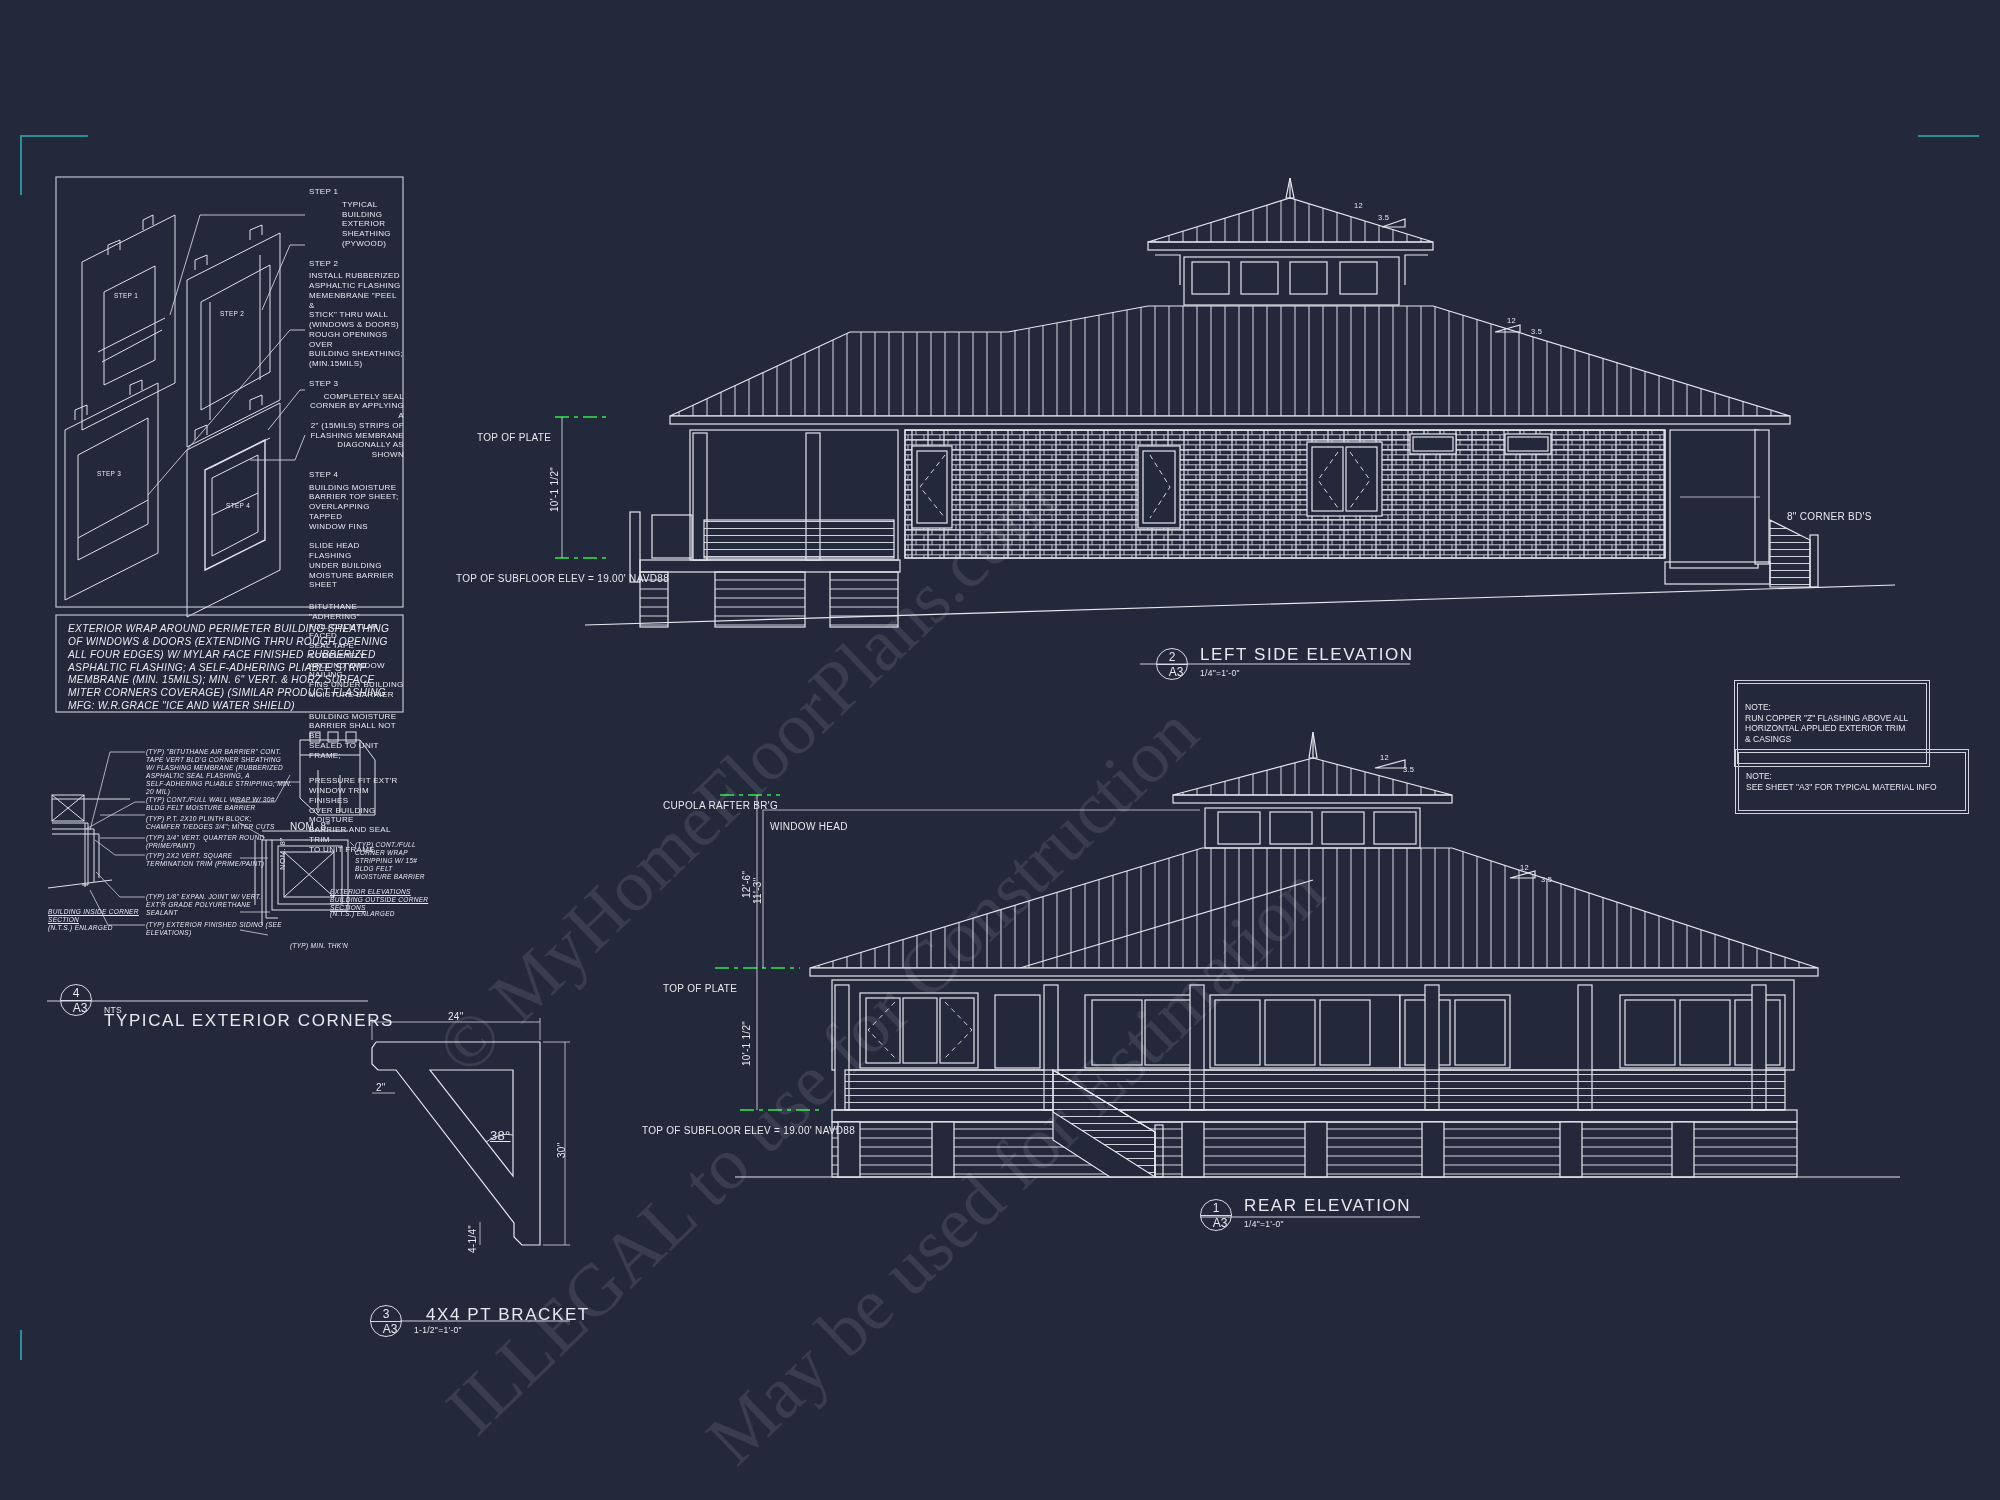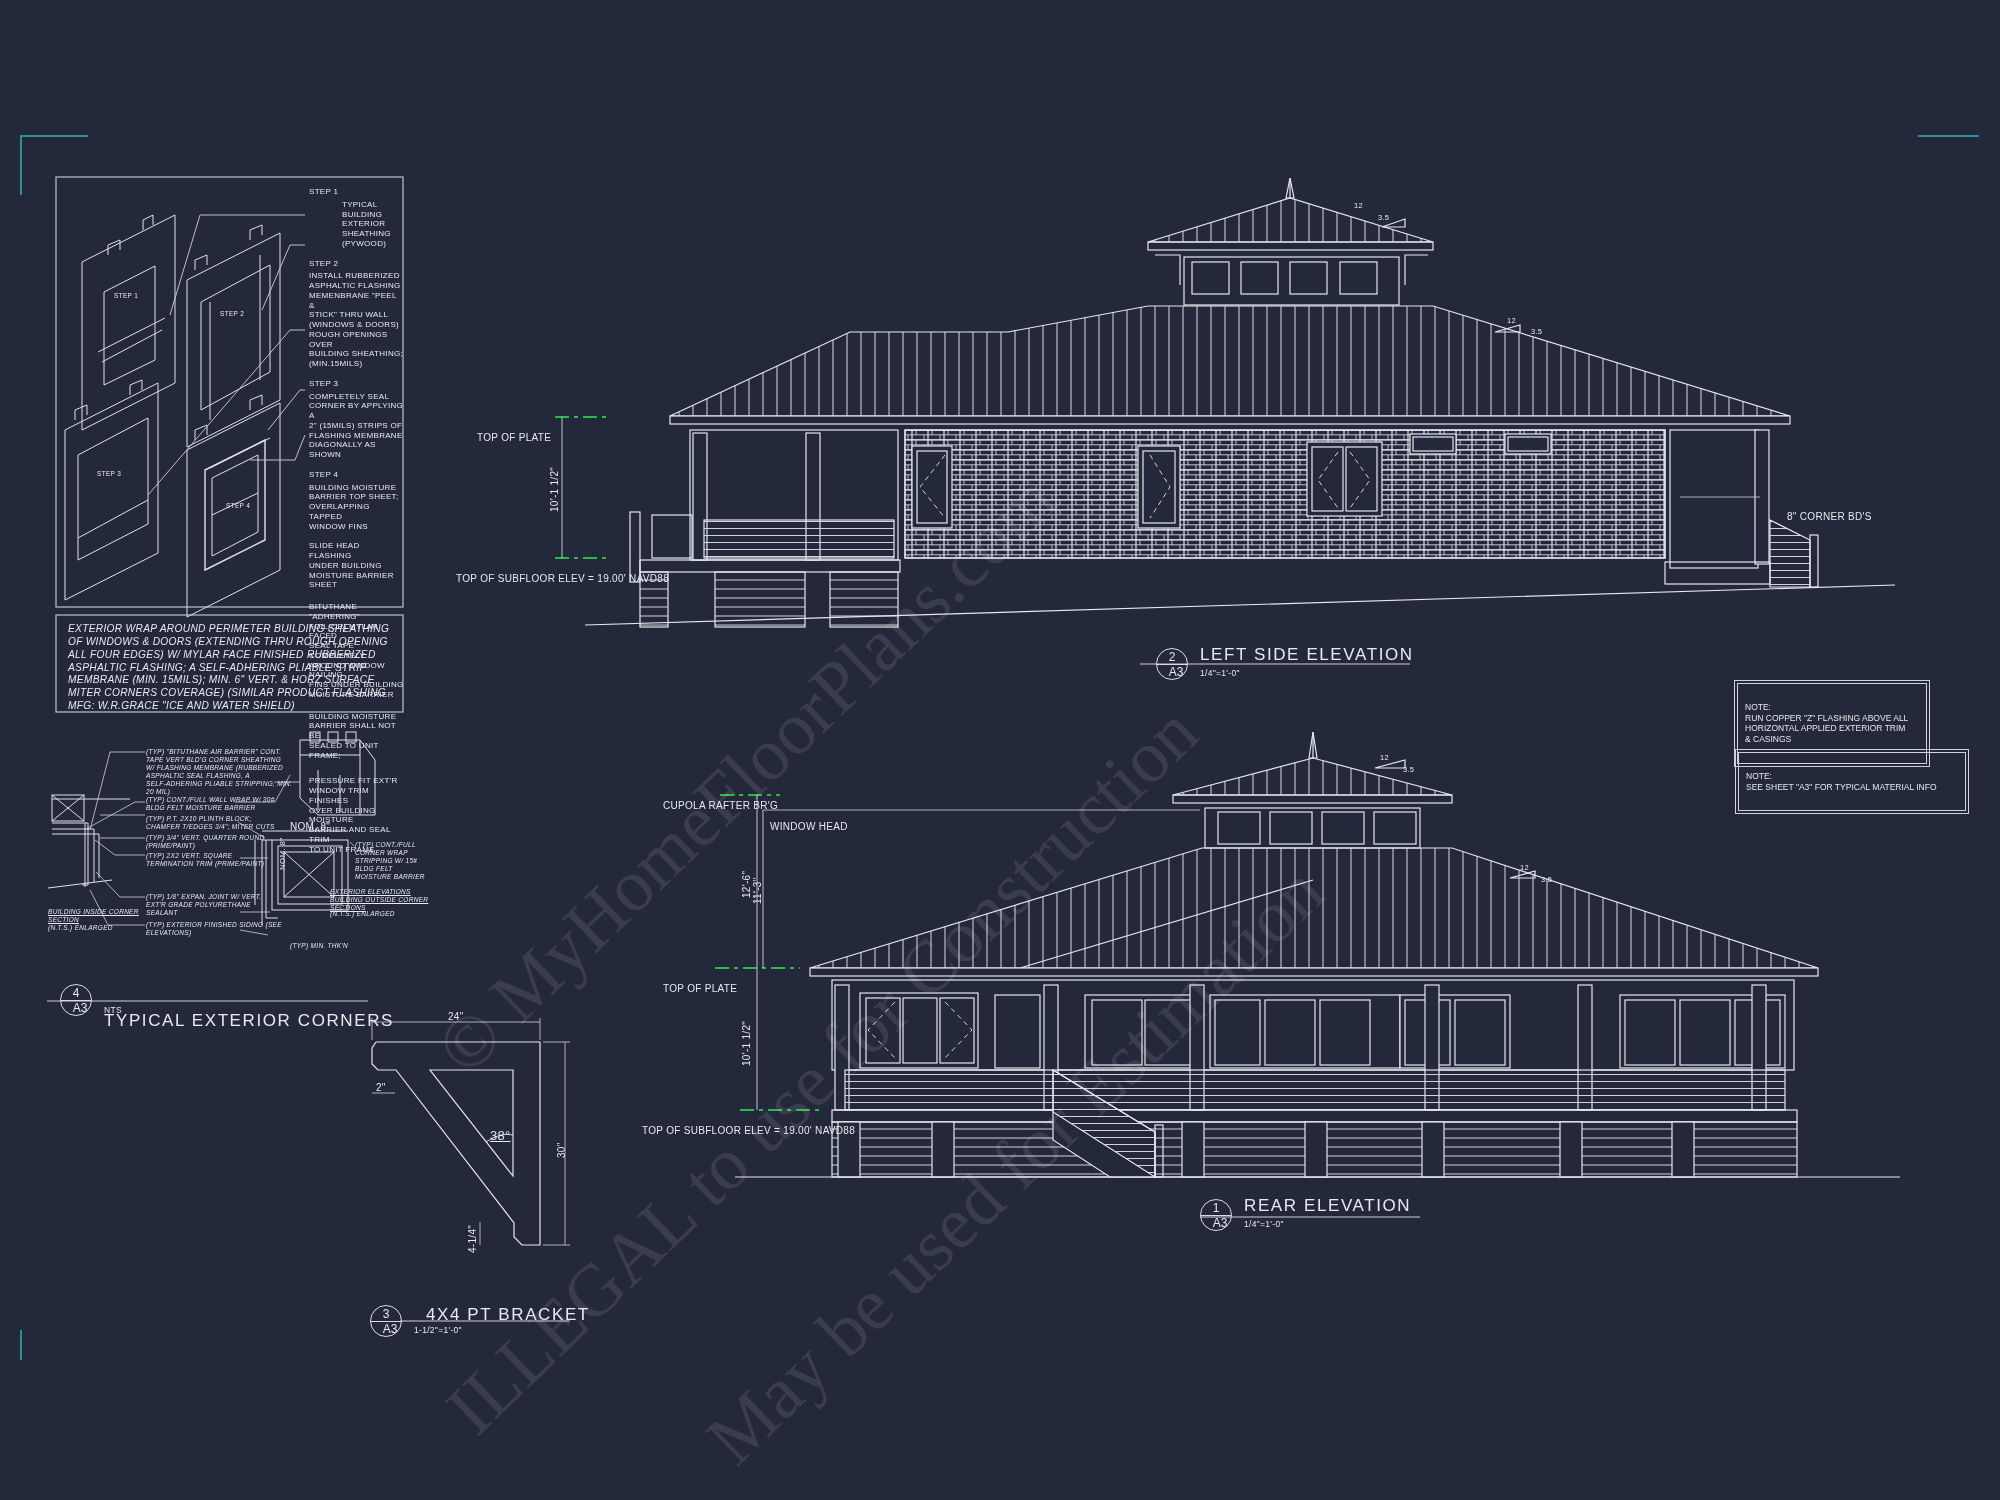--- a/index.html
+++ b/index.html
@@ -327,21 +327,21 @@
   <div class="t small" style="position:relative;margin-top:10px;">STEP 2</div>
   <div class="t small" style="position:relative;margin-top:3px;">INSTALL RUBBERIZED
 ASPHALTIC FLASHING
 MEMENBRANE "PEEL &amp;
 STICK" THRU WALL
 (WINDOWS &amp; DOORS)
 ROUGH OPENINGS  OVER
 BUILDING SHEATHING;
 (MIN.15mils)</div>
   <div class="t small" style="position:relative;margin-top:10px;">STEP 3</div>
-  <div class="t small" style="position:relative;margin-top:3px;">COMPLETELY SEAL
+  <div class="t small" style="position:relative;margin-top:3px;text-align:right;">COMPLETELY SEAL
 CORNER BY APPLYING A
 2" (15mils) STRIPS OF
 FLASHING MEMBRANE
 DIAGONALLY AS SHOWN</div>
   <div class="t small" style="position:relative;margin-top:10px;">STEP 4</div>
   <div class="t small" style="position:relative;margin-top:3px;">BUILDING MOISTURE
 BARRIER TOP SHEET;
 OVERLAPPING TAPPED
 WINDOW FINS</div>
   <div class="t small" style="position:relative;margin-top:10px;">SLIDE HEAD FLASHING

